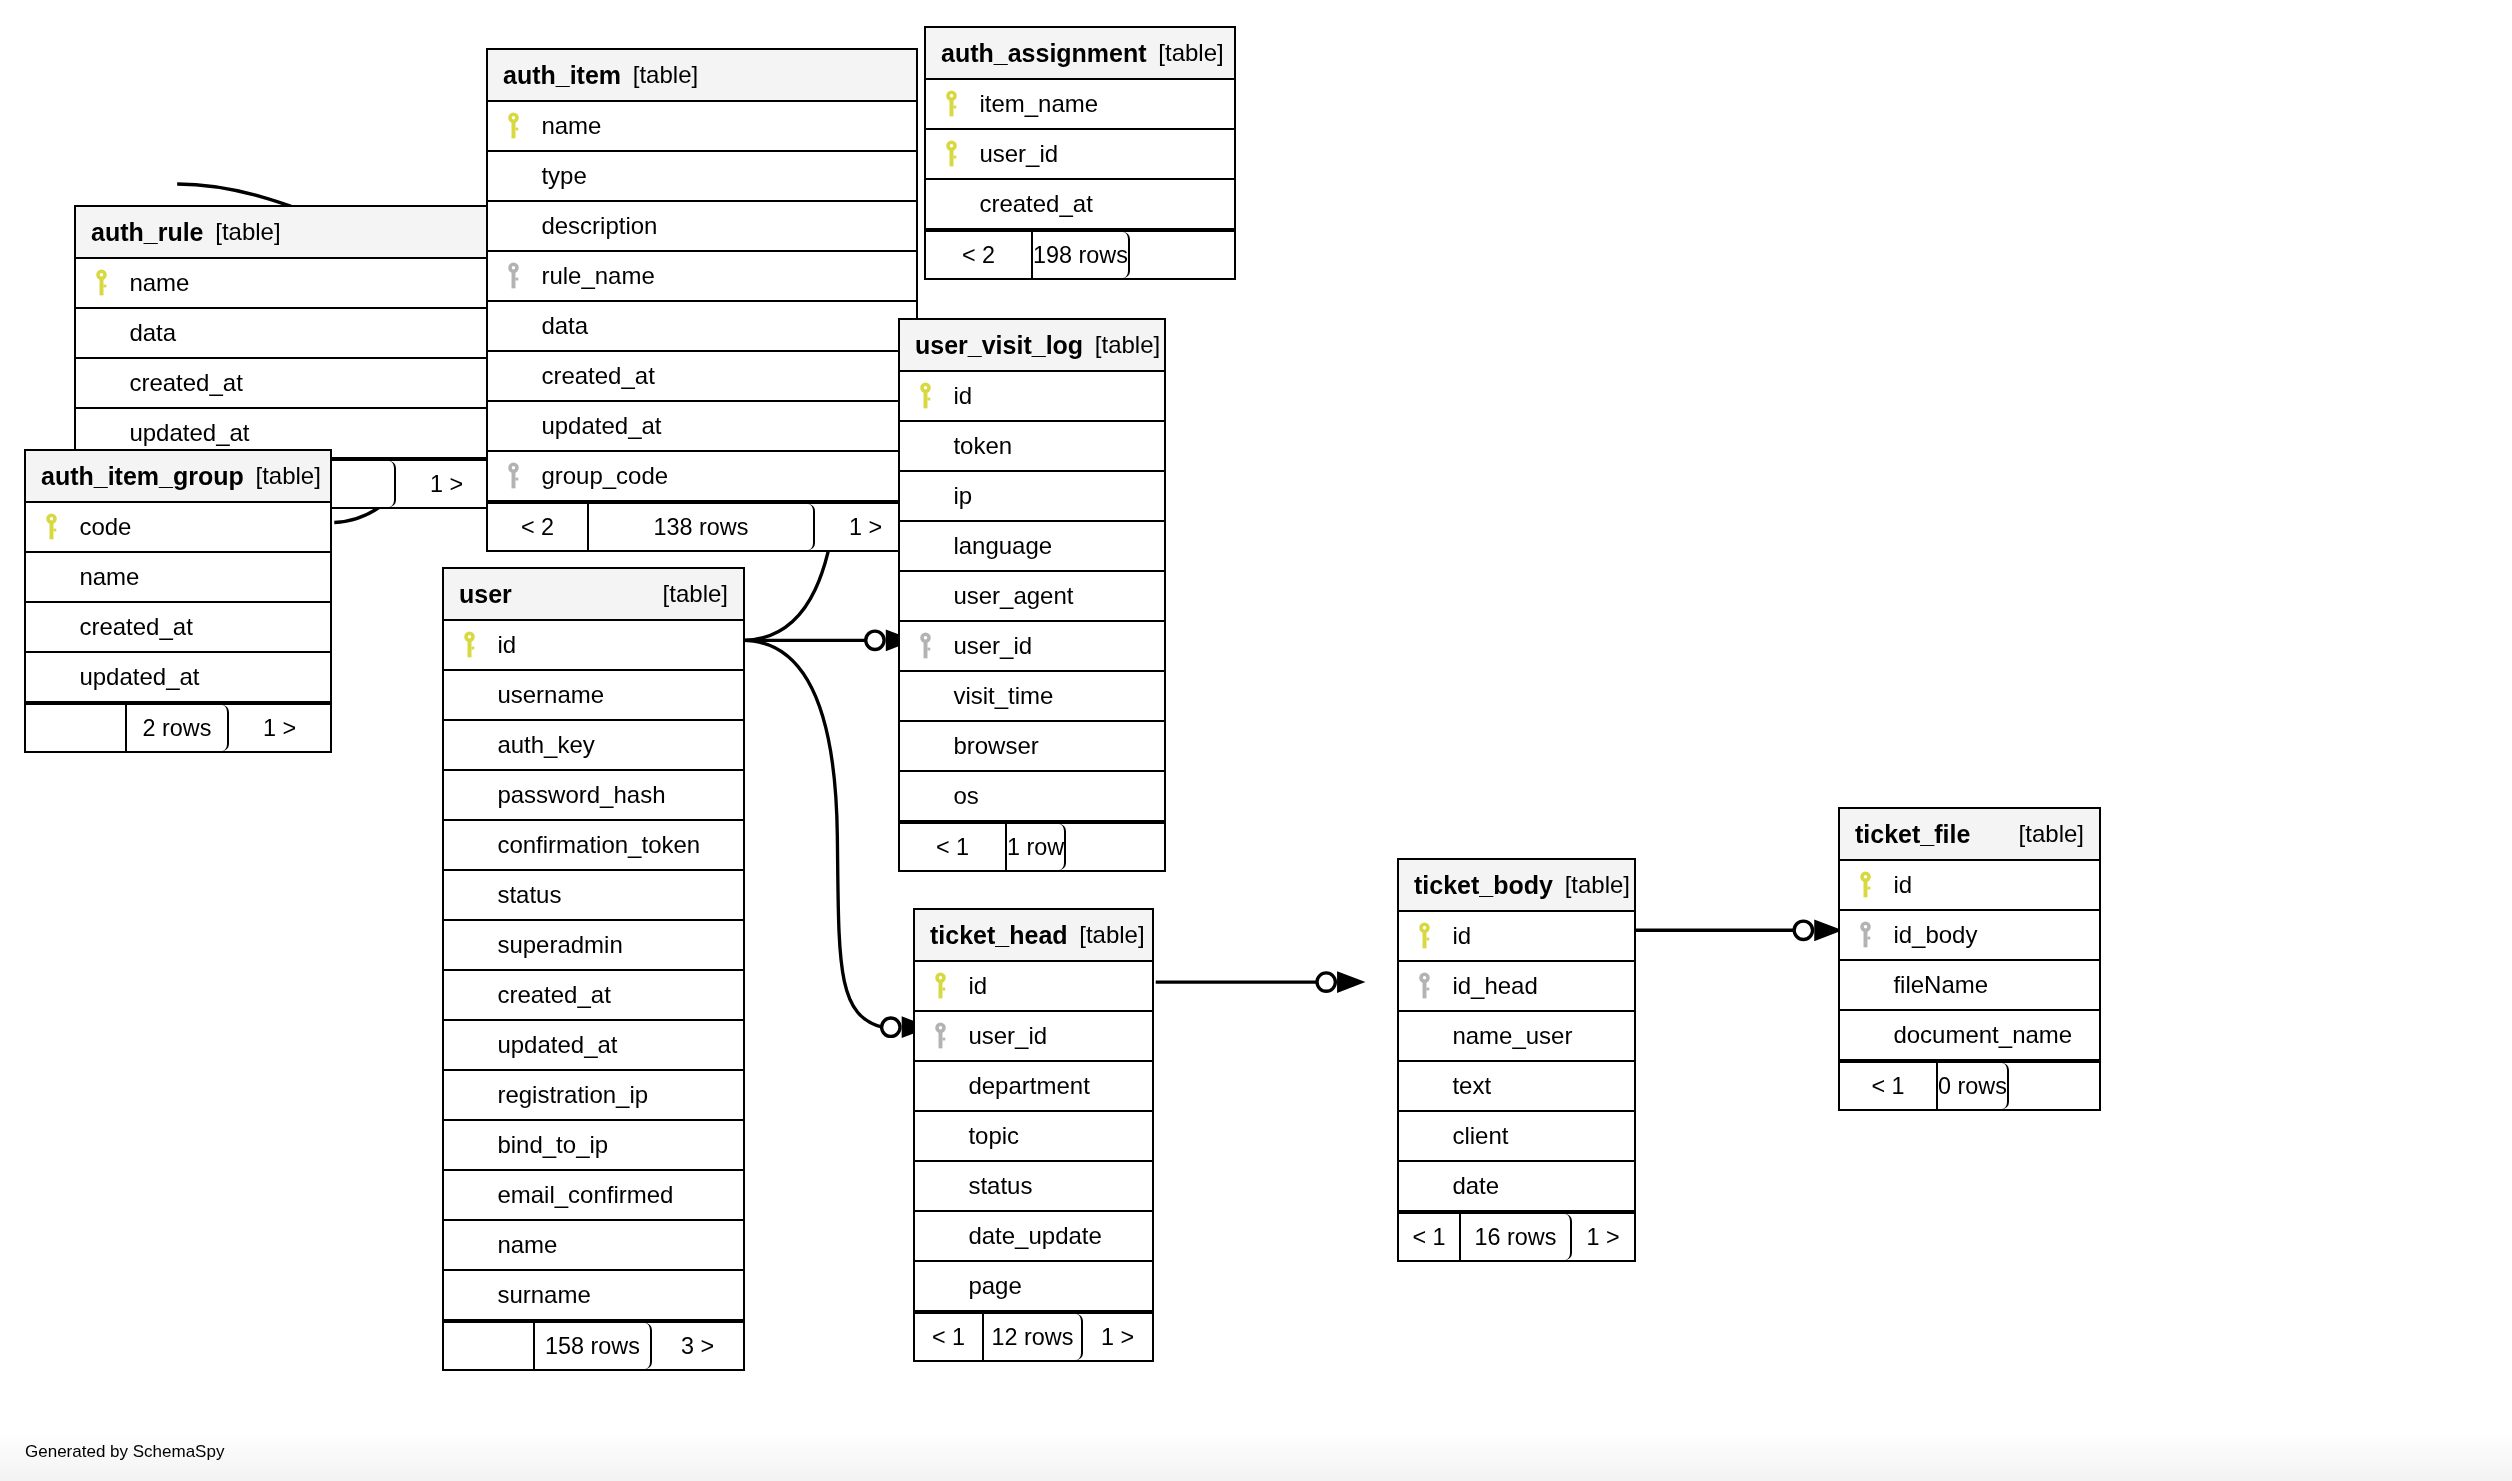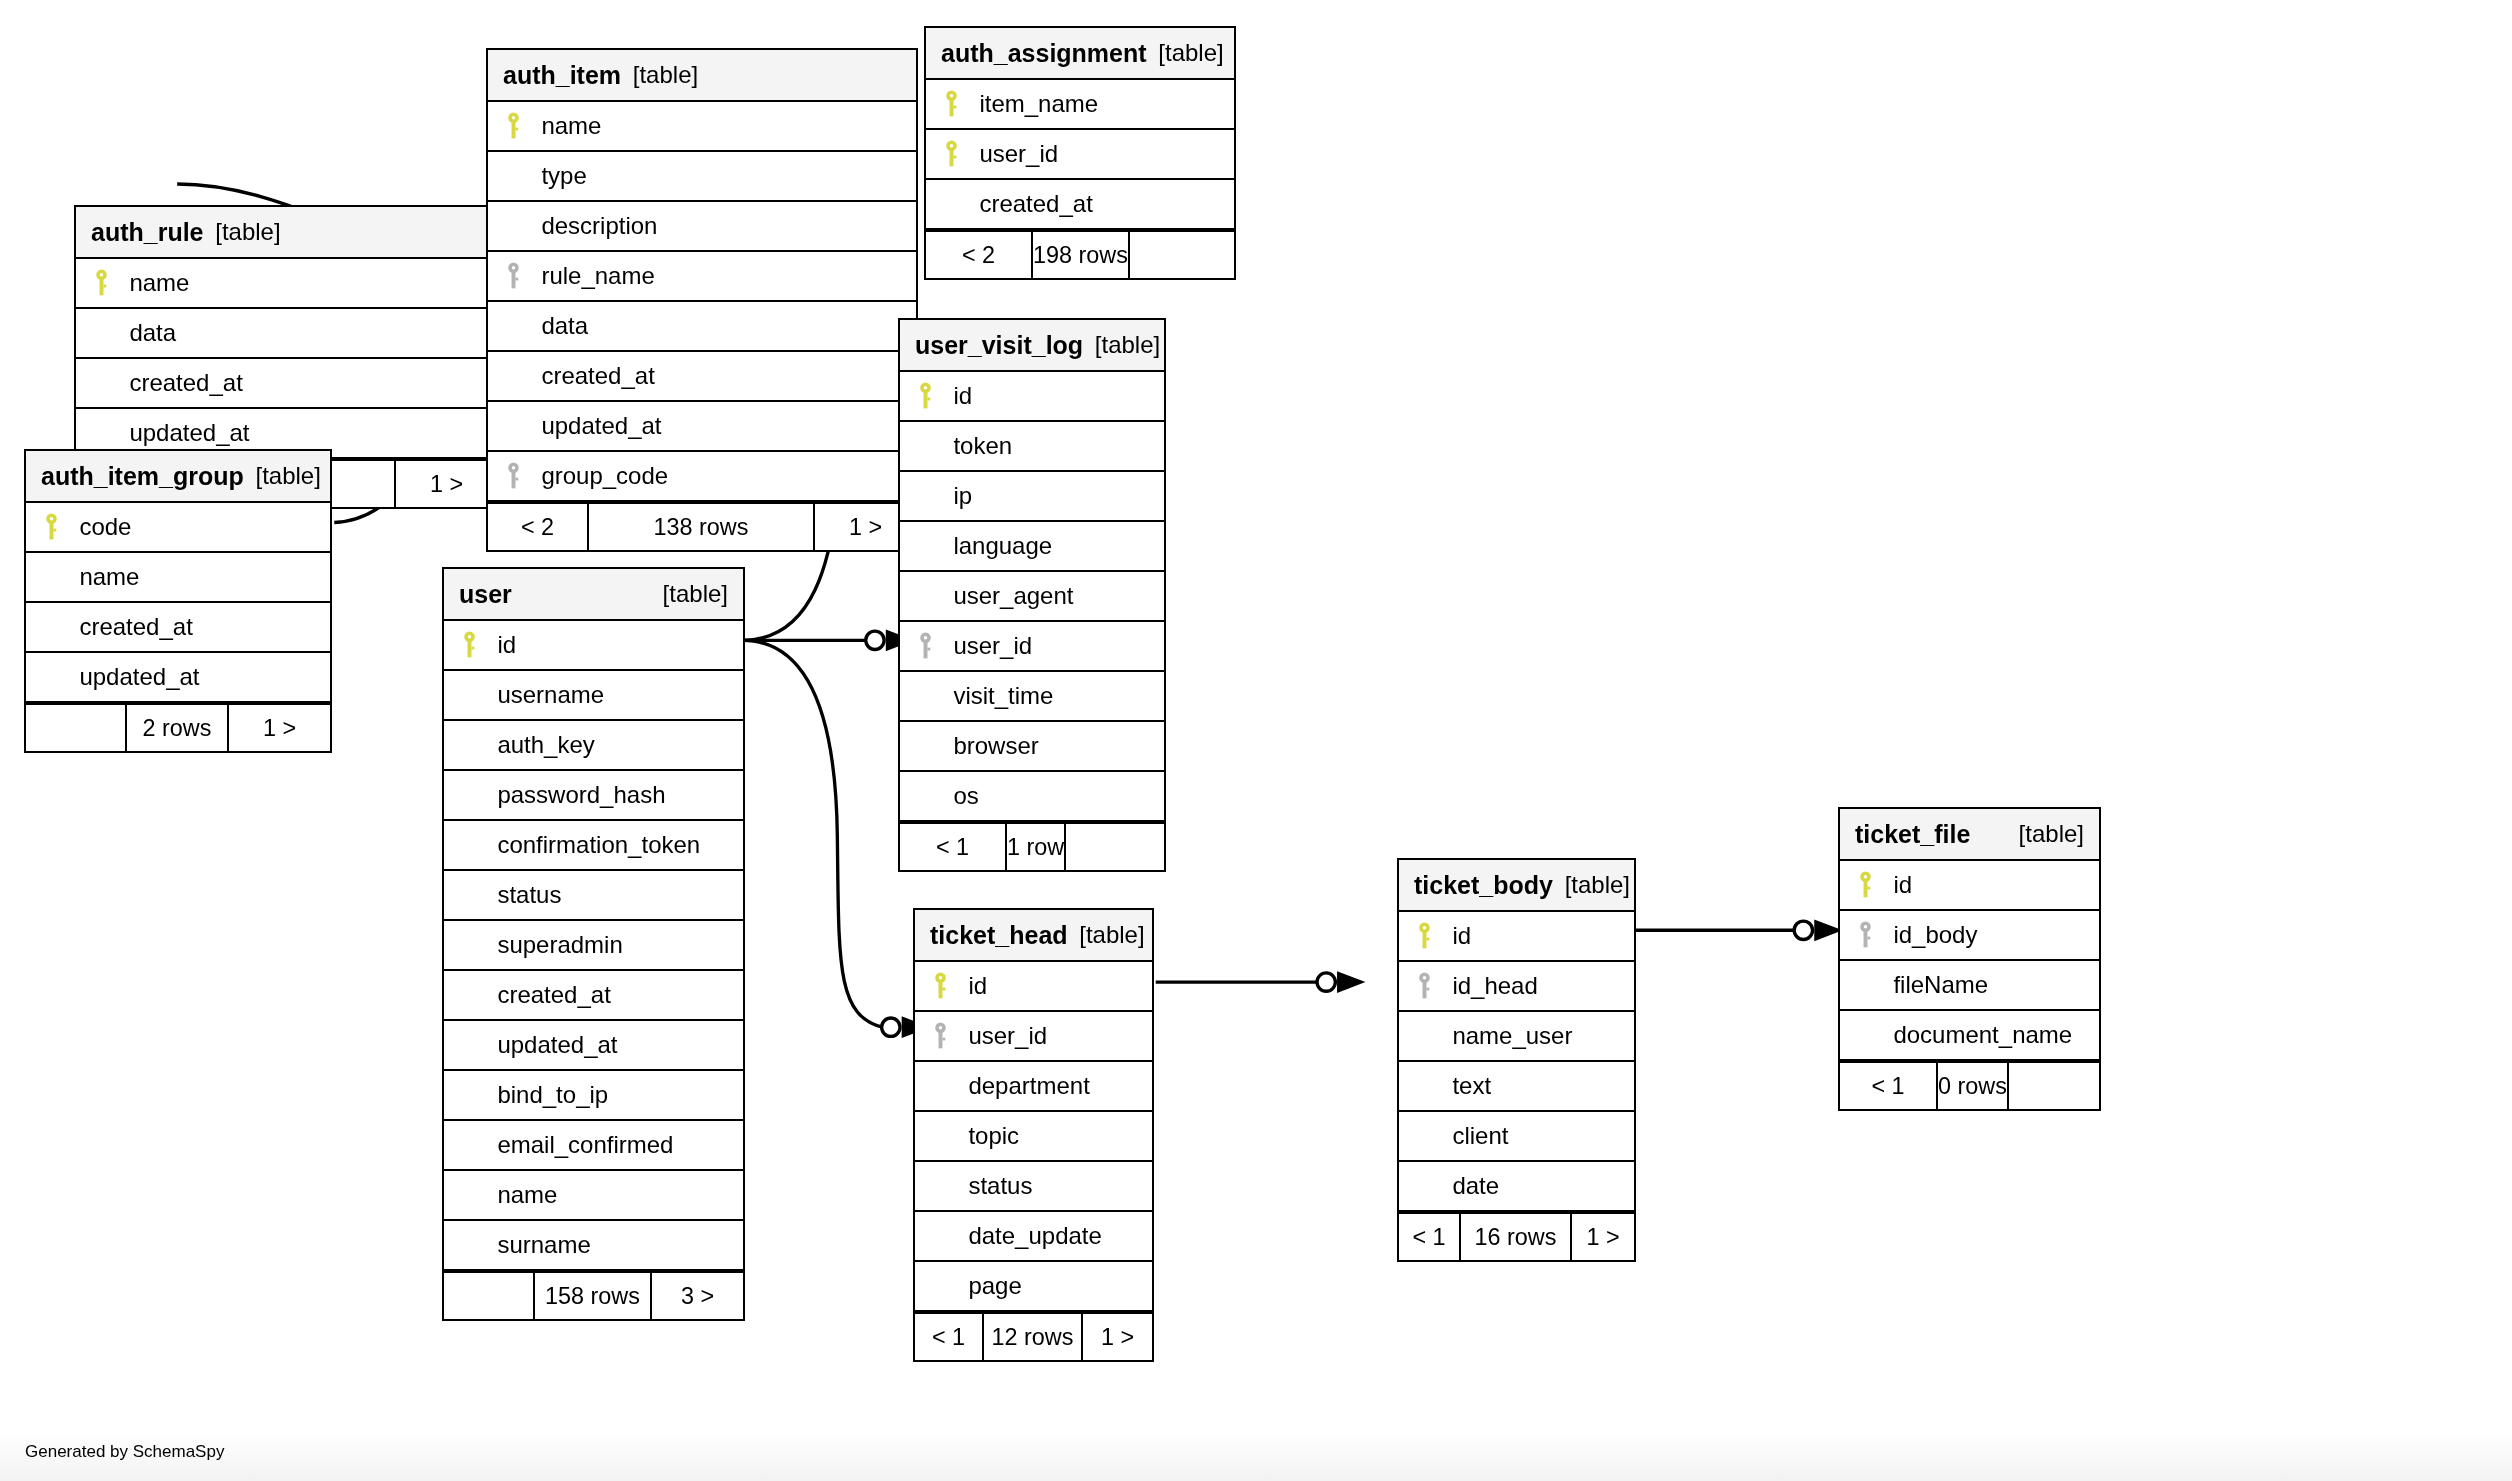--- a/index.html
+++ b/index.html
@@ -99,21 +99,21 @@
     display: flex;
     align-items: center;
     justify-content: center;
     font-size: 23.4px;
     color: #000000;
     border-right: 2.5px solid #000000;
     white-space: nowrap;
   }
   .footer-row .fcell:last-child { border-right: none; }
   .fprev { flex: 0 0 auto; }
-  .frows { flex: 1 1 auto; }
+  .frows { flex: 1 1 auto; border-radius: 7px; }
   .fnext { flex: 0 0 auto; }
   .credit {
     position: absolute;
     font-size: 17px;
     color: #000000;
     white-space: nowrap;
     z-index: 3;
   }
   svg.keyicon { display: block; }
 </style>
@@ -440,20 +440,24 @@
         <div class="col">
           <span class="keyslot"></span>
           <span class="cname">created_at</span>
         </div>
         <div class="col">
           <span class="keyslot"></span>
           <span class="cname">updated_at</span>
         </div>
         <div class="col">
           <span class="keyslot"></span>
+          <span class="cname">registration_ip</span>
+        </div>
+        <div class="col">
+          <span class="keyslot"></span>
           <span class="cname">bind_to_ip</span>
         </div>
         <div class="col">
           <span class="keyslot"></span>
           <span class="cname">email_confirmed</span>
         </div>
         <div class="col">
           <span class="keyslot"></span>
           <span class="cname">name</span>
         </div>

